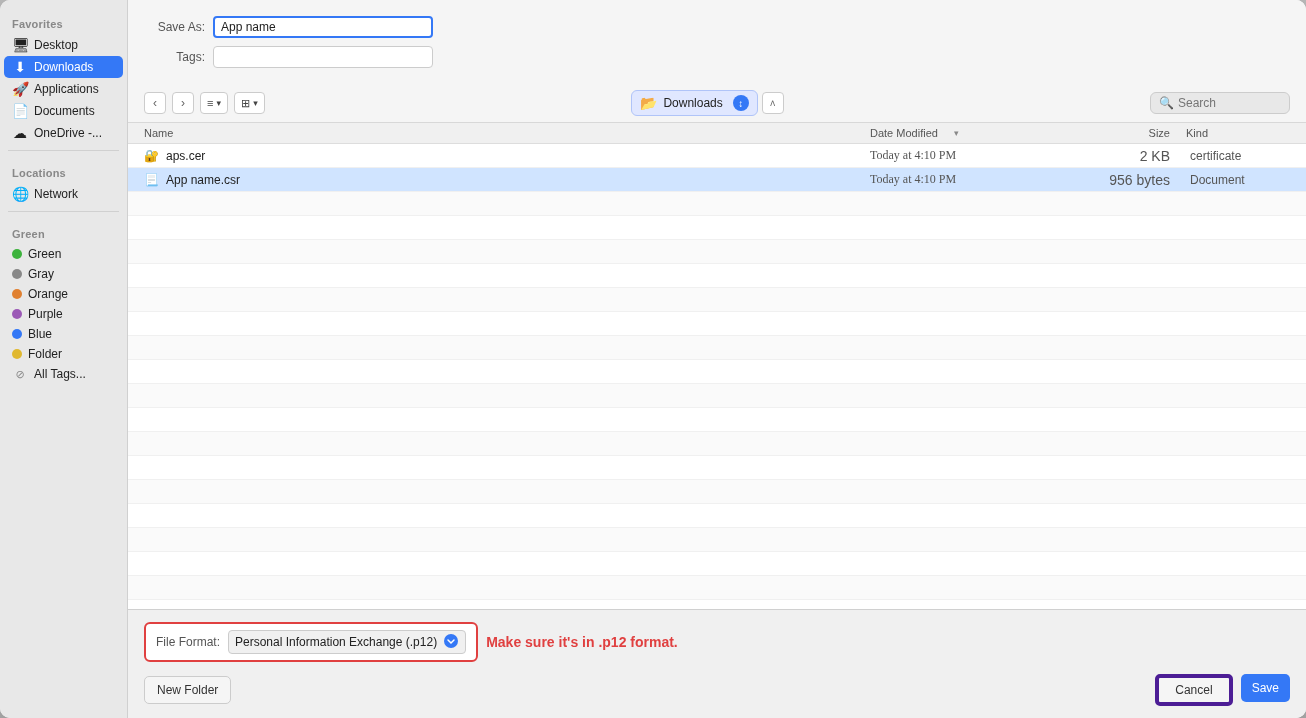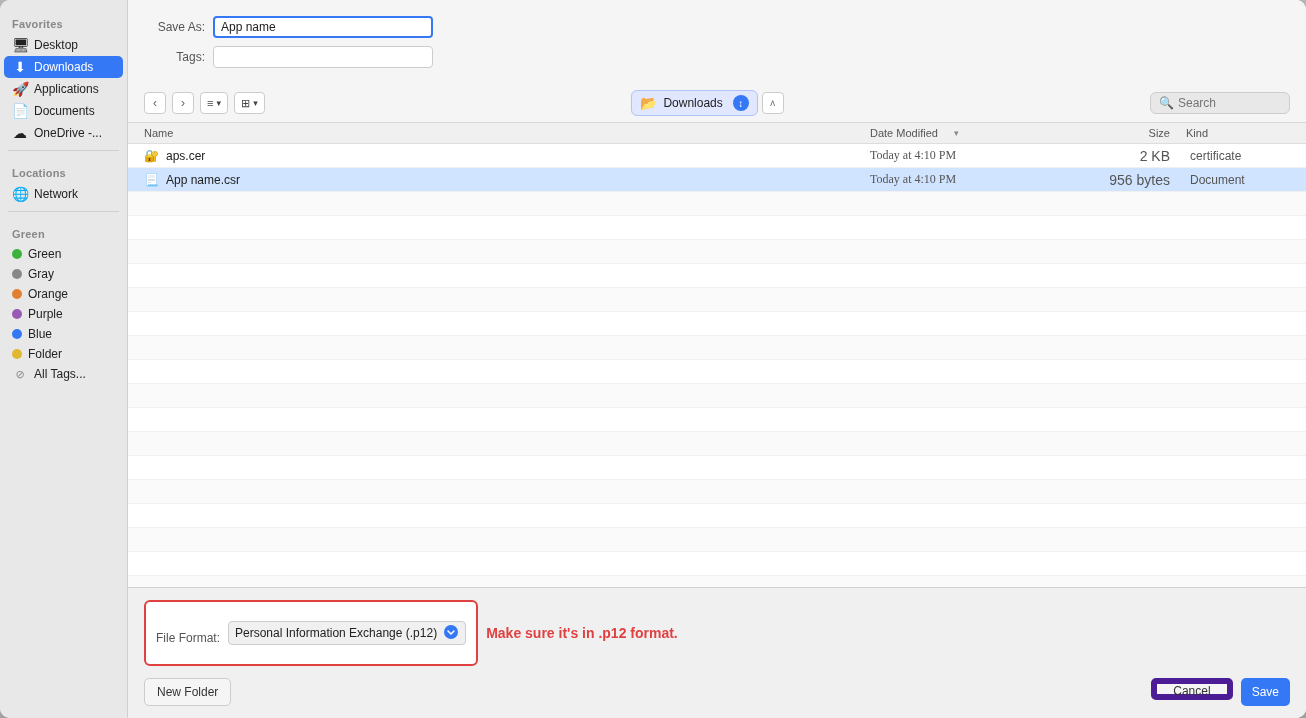--- a/index.html
+++ b/index.html
@@ -370,24 +370,24 @@
 
     .file-format-section {
       display: flex;
       align-items: center;
       gap: 8px;
       margin-bottom: 12px;
     }
 
     .format-box {
       display: flex;
-      align-items: flex-end;
+      align-items: center;
       border: 2px solid #e04040;
       border-radius: 6px;
-      padding: 19px 10px;
+      padding: 6px 10px;
       background: white;
       gap: 8px;
     }
 
     .format-label {
       font-size: 12px;
       color: #555;
     }
 
     .format-select {
@@ -430,23 +430,23 @@
       font-size: 12px;
       color: #333;
     }
 
     .action-buttons {
       display: flex;
       gap: 8px;
     }
 
     .cancel-btn {
-      height: 22px;
+      height: 32px;
       padding: 0 16px;
-      border: 6px solid #4c1d95;
+      border: 4px solid #4c1d95;
       border-radius: 5px;
       background: #f5f5f5;
       cursor: pointer;
       font-size: 12px;
       color: #333;
     }
 
     .save-btn {
       height: 28px;
       padding: 0 11px;

